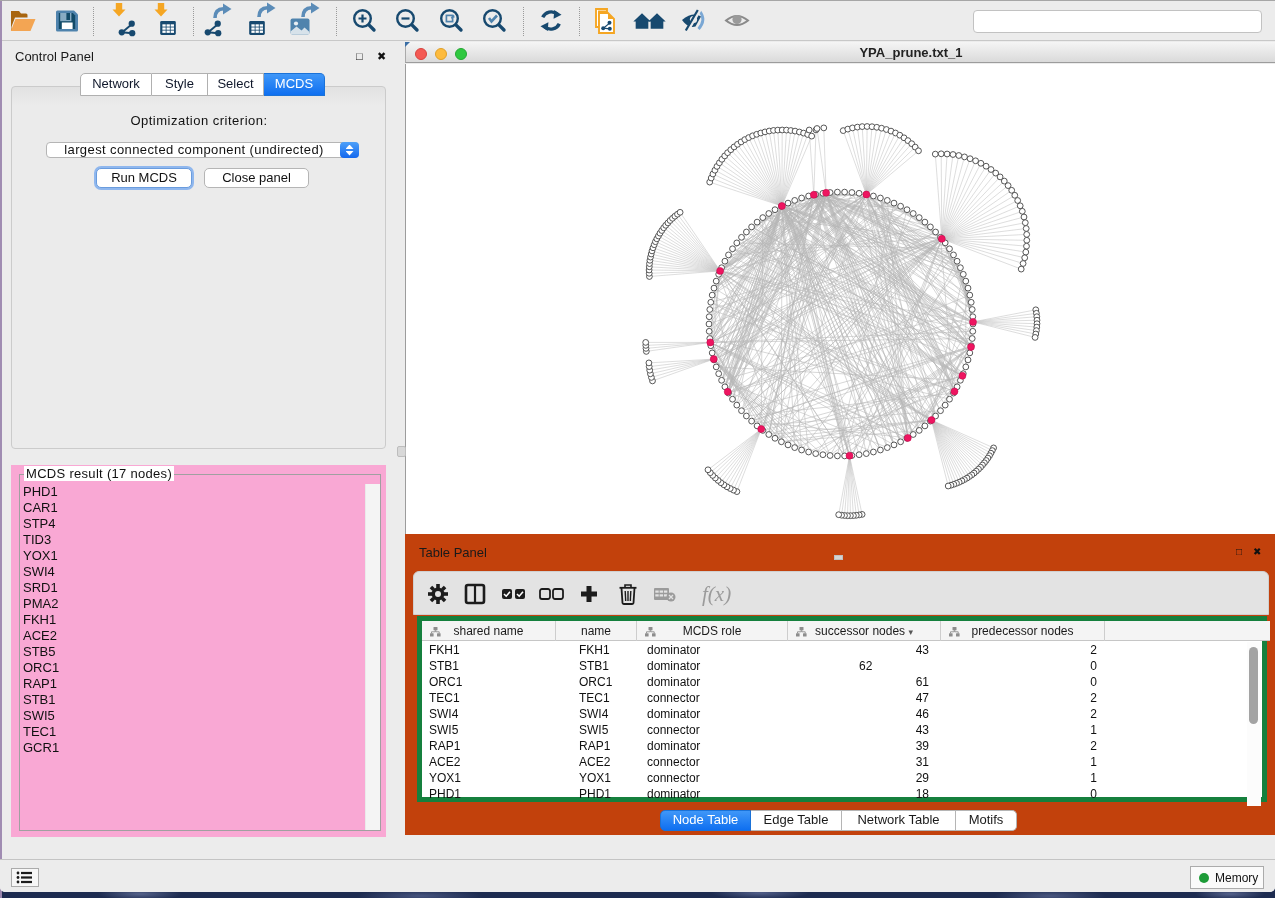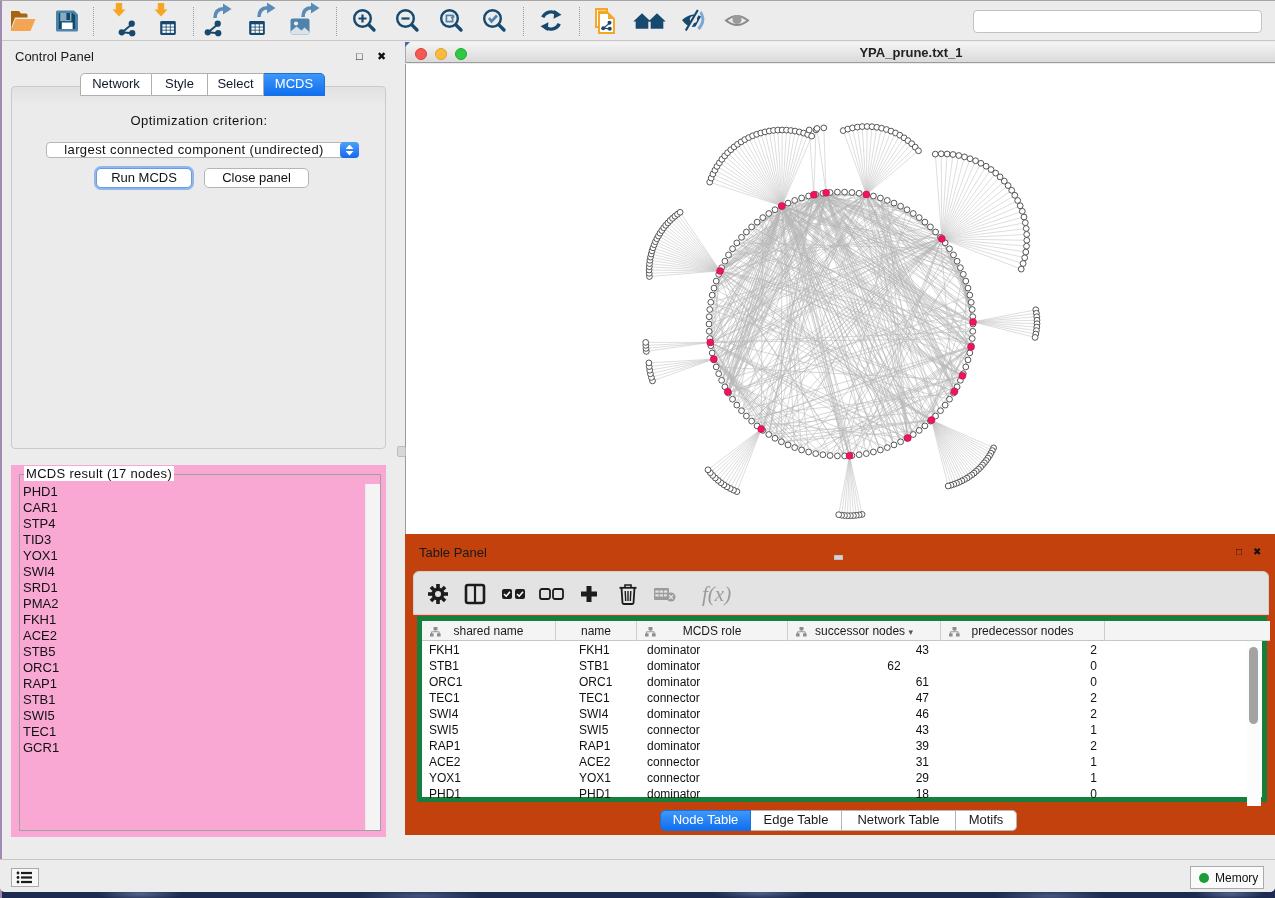--- a/index.html
+++ b/index.html
@@ -1253,21 +1253,21 @@
             <span style="left:7px;">FKH1</span>
             <span style="left:157px;">FKH1</span>
             <span style="left:225px;">dominator</span>
             <span style="left:437px; width:70px; text-align:right;">43</span>
             <span style="left:605px; width:70px; text-align:right;">2</span>
           </div>
           <div class="trow" style="top:37px;">
             <span style="left:7px;">STB1</span>
             <span style="left:157px;">STB1</span>
             <span style="left:225px;">dominator</span>
-            <span style="left:437px; width:70px; text-align:center;">62</span>
+            <span style="left:437px; width:70px; text-align:left;">62</span>
             <span style="left:605px; width:70px; text-align:right;">0</span>
           </div>
           <div class="trow" style="top:53px;">
             <span style="left:7px;">ORC1</span>
             <span style="left:157px;">ORC1</span>
             <span style="left:225px;">dominator</span>
             <span style="left:437px; width:70px; text-align:right;">61</span>
             <span style="left:605px; width:70px; text-align:right;">0</span>
           </div>
           <div class="trow" style="top:69px;">

